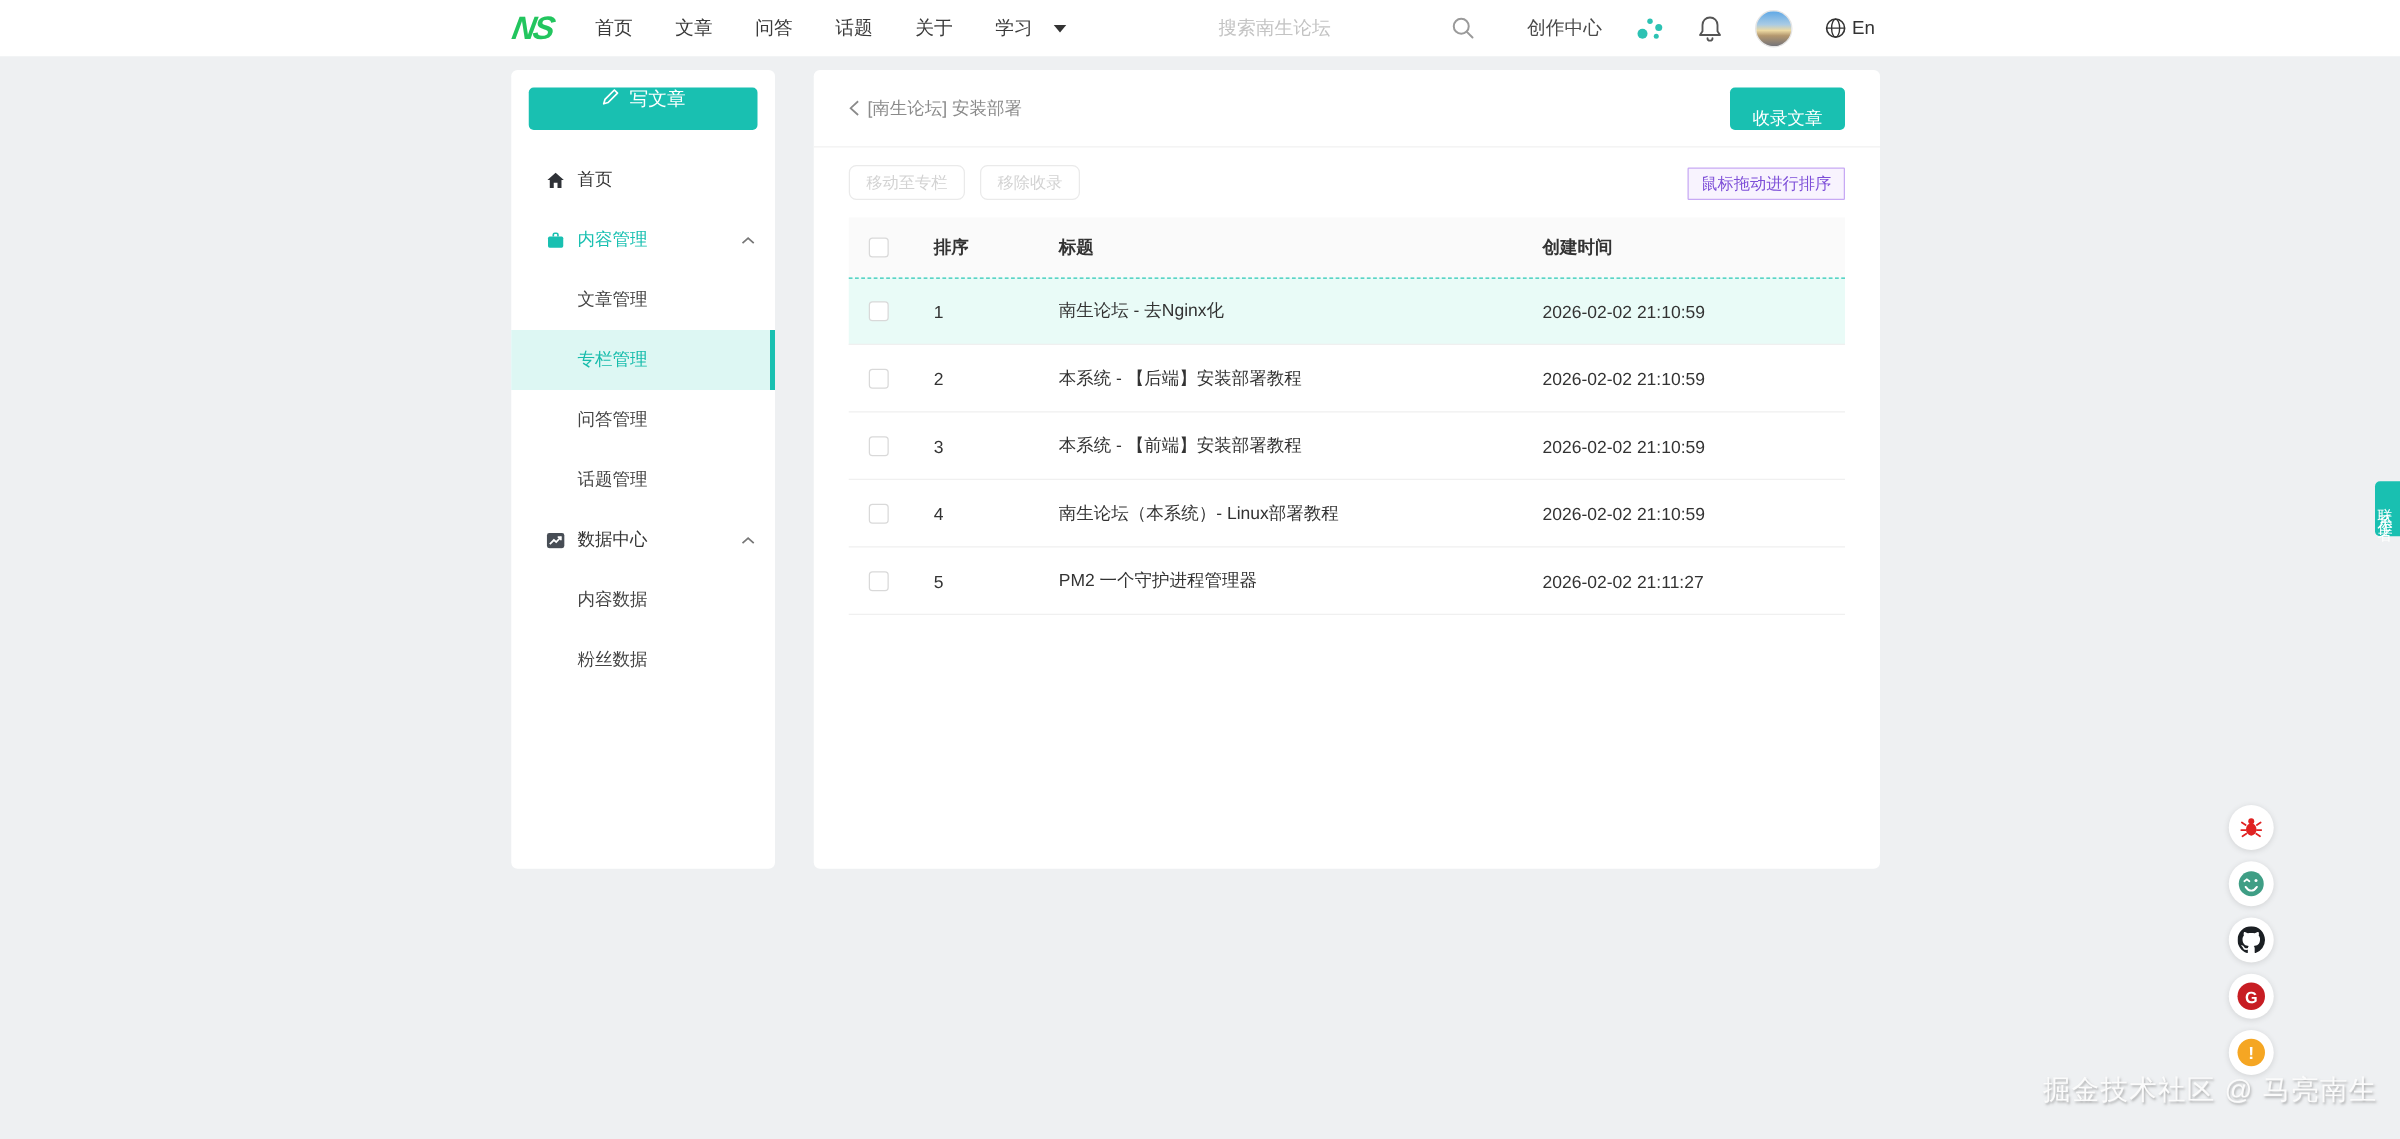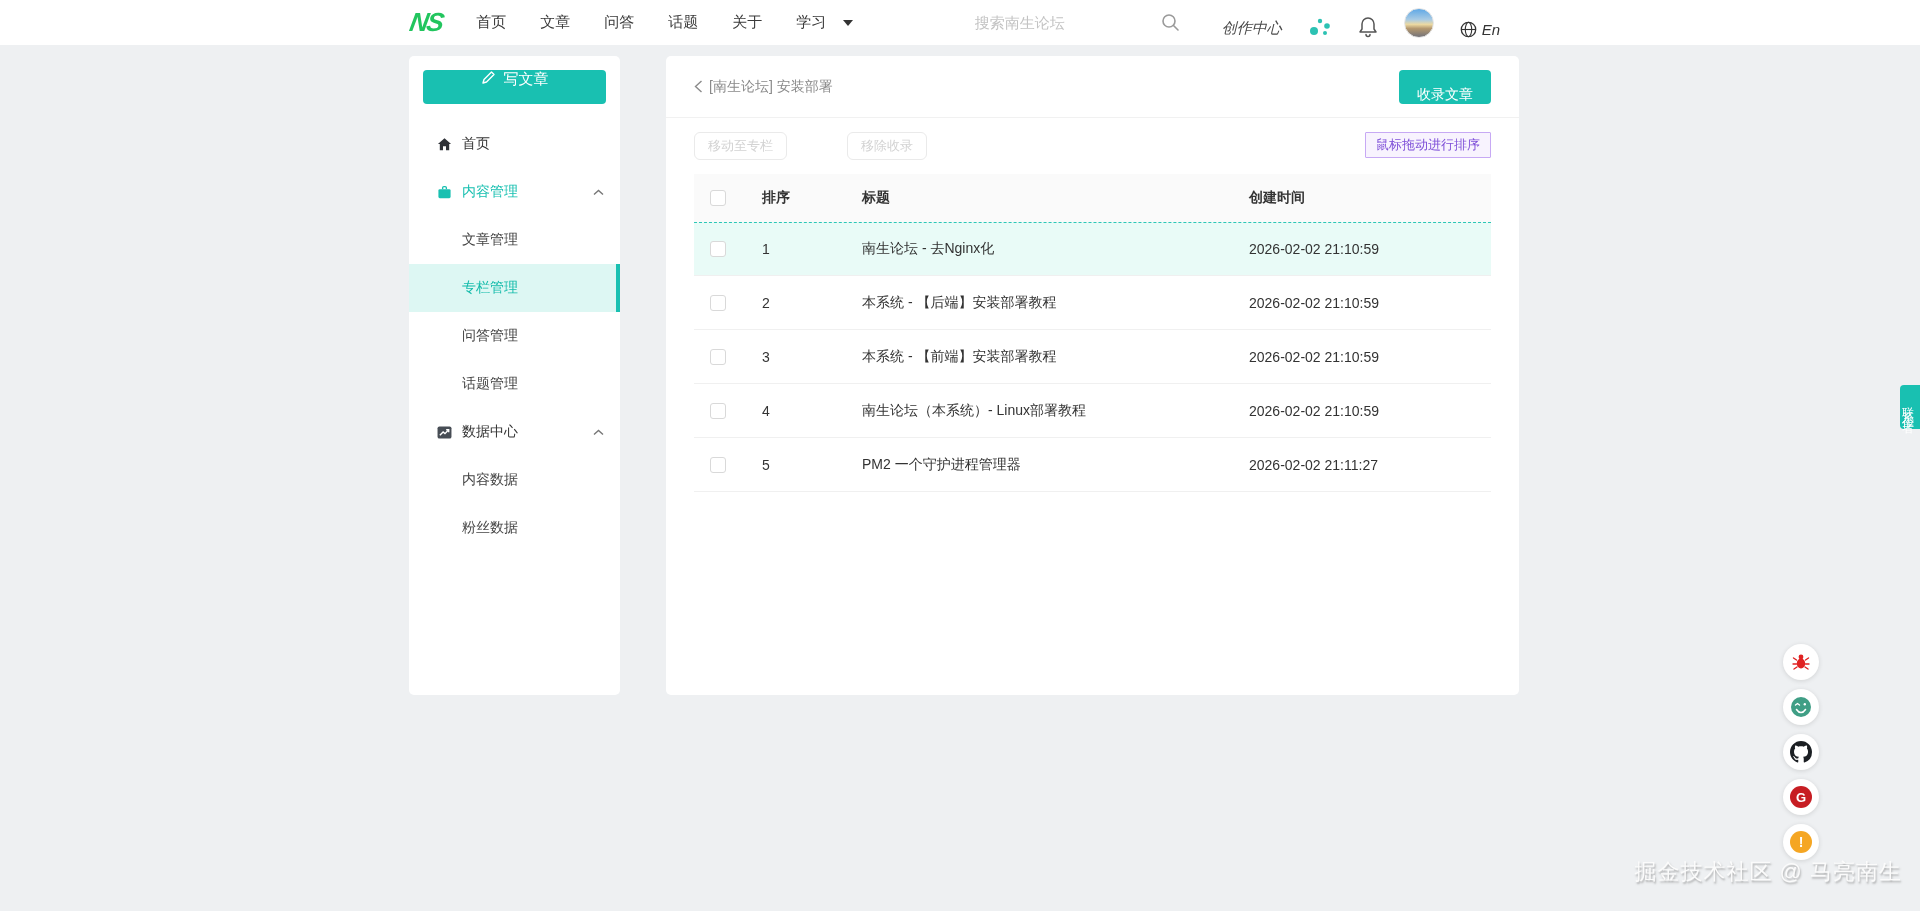--- a/index.html
+++ b/index.html
@@ -22,21 +22,21 @@
   .nav-link { font-size:15px; color:#3a3a3a; cursor:pointer; white-space:nowrap; }
   .nav-dropdown { display:flex; align-items:center; gap:17px; cursor:pointer; }
   .tri-down { width:0; height:0; border-left:5px solid transparent; border-right:5px solid transparent; border-top:6px solid #333; }
   .nav-search { display:flex; align-items:center; margin-left:auto; margin-right:42px; }
   .nav-search input {
     border:none; outline:none; width:170px; font-size:15px; color:#333;
     background:transparent;
   }
   .nav-search input::placeholder { color:#c3c3c3; }
   .search-icon { margin-left:16px; cursor:pointer; display:flex; }
-  .nav-right { display:flex; align-items:flex-end; gap:26px;font-style:italic; }
+  .nav-right { display:flex; align-items:center; gap:26px; }
   .creator { font-size:15px; color:#4a4a4a; cursor:pointer; white-space:nowrap; }
   .icon-btn { display:flex; align-items:center; cursor:pointer; }
   .avatar {
     width:30px; height:30px; border-radius:50%; cursor:pointer;
     background:linear-gradient(180deg,#5fa8e6 0%,#a9cbe4 38%,#ecd9a2 55%,#b3976e 70%,#73737a 100%);
     border:1px solid #e5e5e5;
   }
   .lang { display:flex; align-items:center; gap:5px; font-size:15px; color:#333; cursor:pointer; }
 
   
@@ -57,33 +57,33 @@
   .menu-item .mi-icon { width:16px; height:16px; margin-right:10px; display:flex; align-items:center; justify-content:center; }
   .menu-item .chev { margin-left:auto; display:flex; }
   .menu-item.group-teal { color:#19c0b1; }
   .menu-sub { padding-left:53px; color:#444; }
   .menu-sub.active {
     background:#ddf7f3; color:#16bcab; border-right:4px solid #19c0b1;
   }
 
   
   .main {
-    position:absolute; left:666px; top:56px; width:853px; height:639px;
+    position:absolute; left:651px; top:56px; width:853px; height:639px;
     background:#fff; border-radius:5px;
   }
   .main-header {
     height:62px; display:flex; align-items:center; padding:0 28px;
     border-bottom:1px solid #f1f1f1;
   }
   .breadcrumb { display:flex; align-items:center; gap:6px; color:#8a8a8a; font-size:14px; cursor:pointer; }
   .collect-btn {
     margin-left:auto; background:#19c0b1; color:#fff; border:none; border-radius:4px;
     height:34px; padding:16px 18px; font-size:14px; cursor:pointer; font-family:inherit;
   }
-  .toolbar { display:flex; align-items:flex-start; padding:14px 28px 12px 28px;gap:48px; }
+  .toolbar { display:flex; align-items:flex-end; padding:14px 28px 12px 28px; }
   .tool-btn {
     height:28px; padding:0 13px; background:#fff; border:1px solid #eaeaea;
     border-radius:6px; color:#d3d3d3; font-size:13px; margin-right:12px;
     cursor:not-allowed; font-family:inherit;
   }
   .drag-badge {
     margin-left:auto; height:26px; display:flex; align-items:center; padding:0 10px;
     border:1px solid #c7a9f4; background:#f8f3fe; color:#7e4fd8;
     border-radius:1px; font-size:13px;
   }

